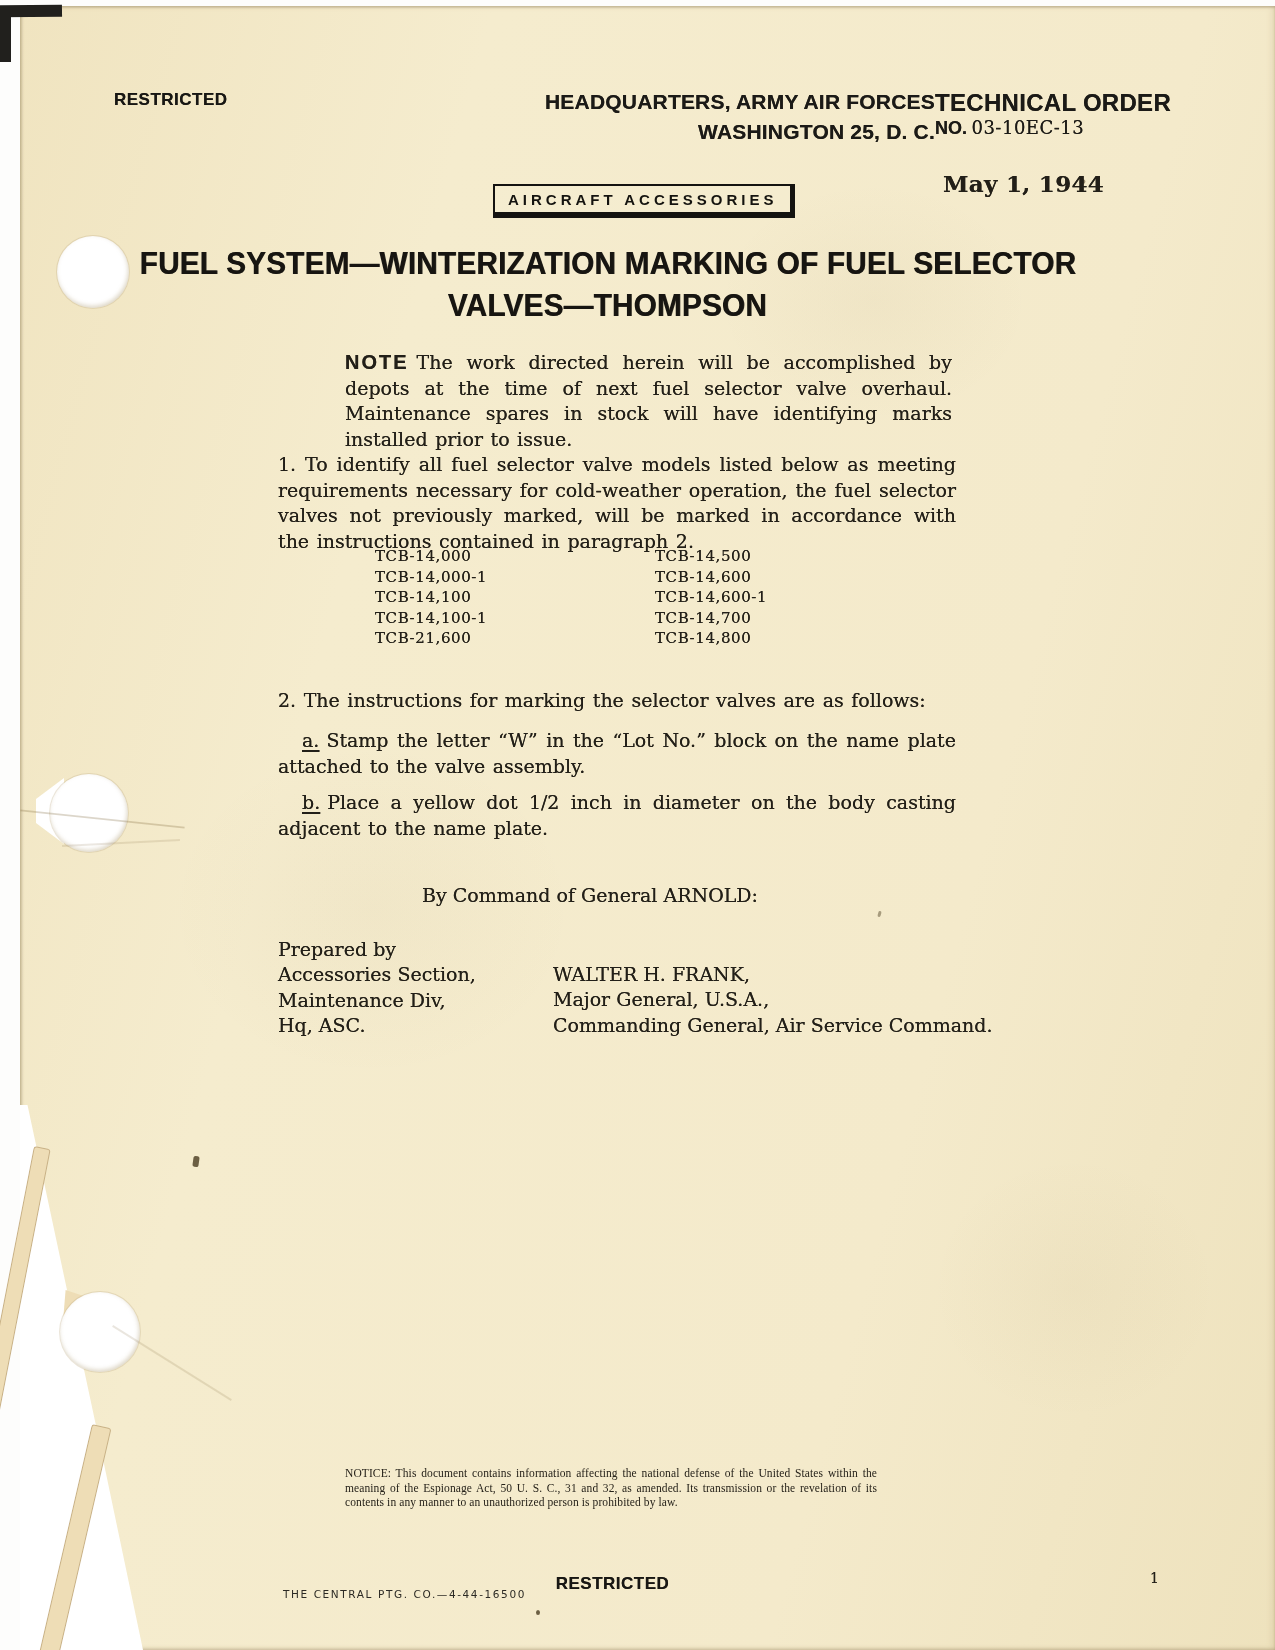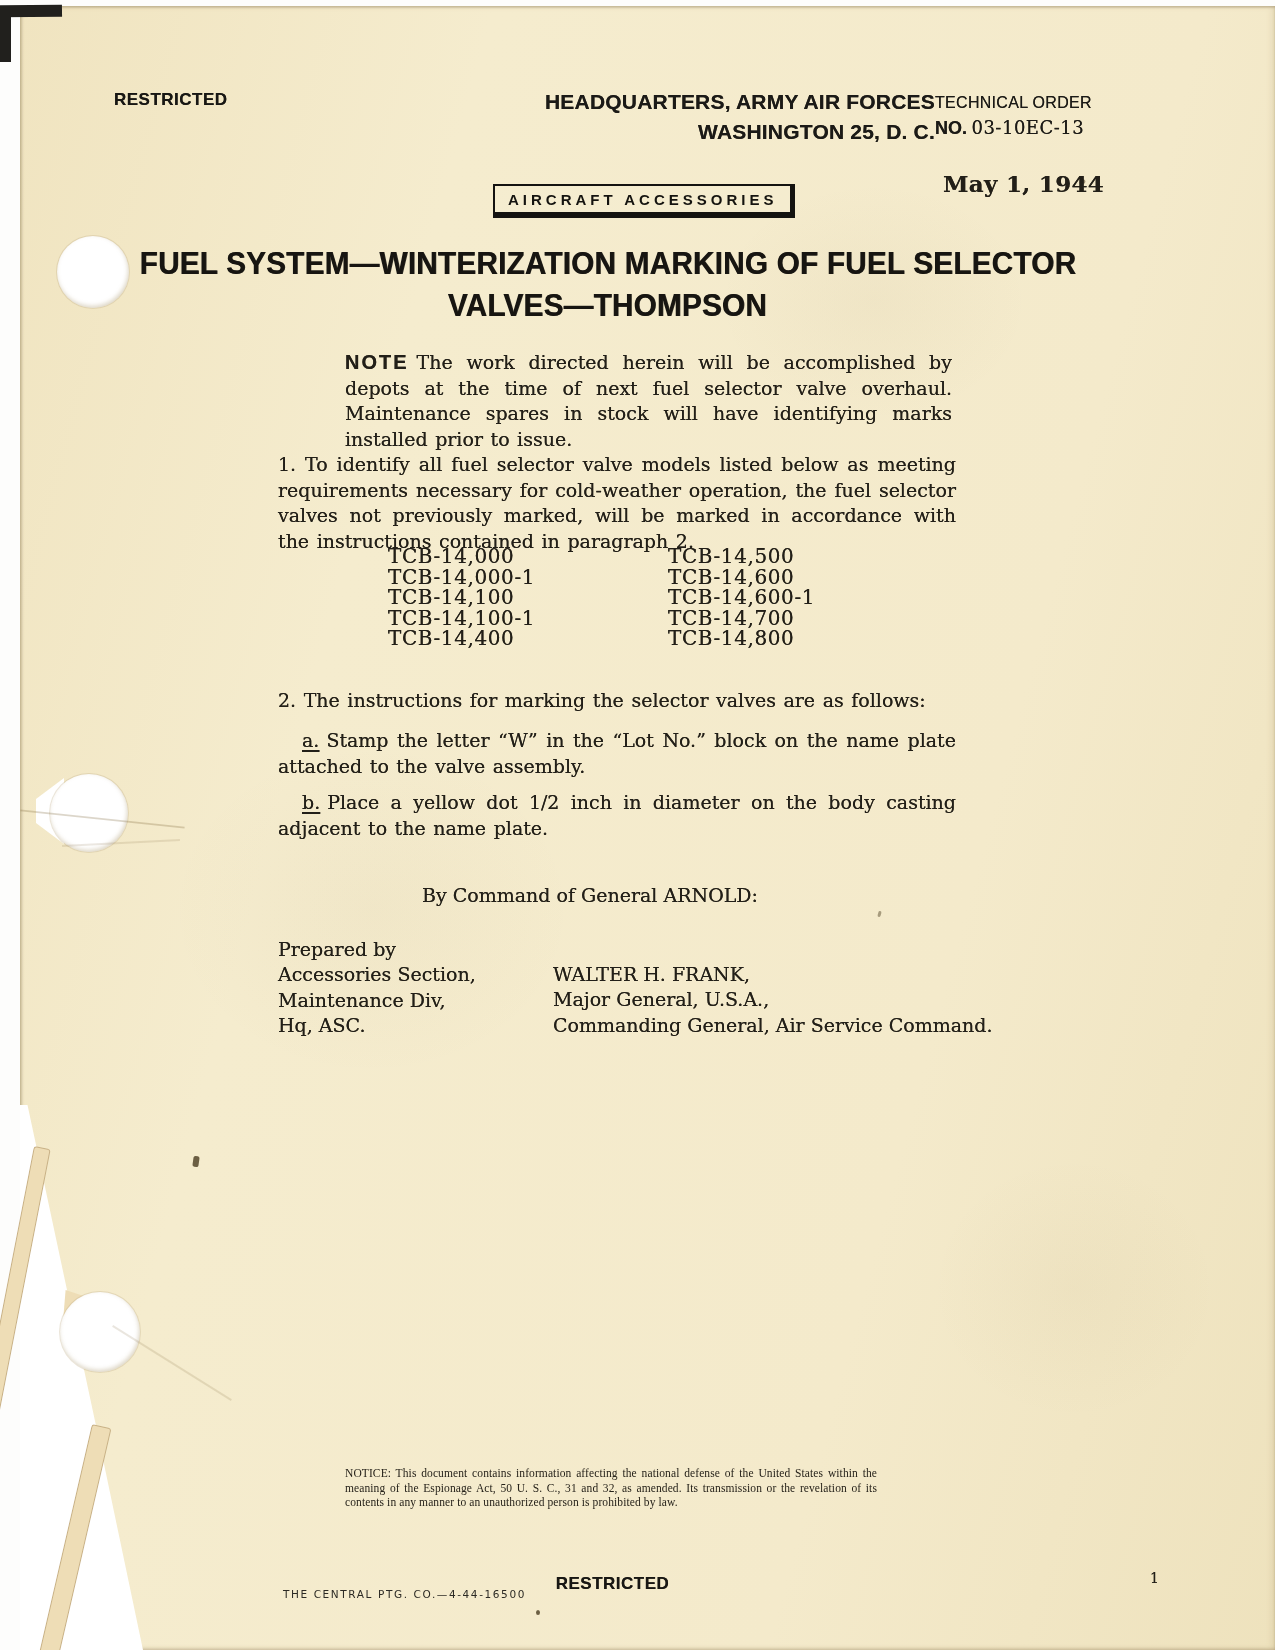--- a/index.html
+++ b/index.html
@@ -47,41 +47,41 @@
   .speck1{left:193px;top:1156px;width:6px;height:11px;transform:rotate(8deg);opacity:.8;}
   .speck2{left:1080px;top:179px;width:5px;height:6px;border-radius:50%;opacity:.55;transform:rotate(40deg);}
   .speck3{left:536px;top:1610px;width:4px;height:5px;border-radius:50%;opacity:.8;}
   .speck4{left:878px;top:911px;width:3px;height:6px;opacity:.45;transform:rotate(15deg);}
 
   
   .restricted-top{left:114px;top:90px;font-size:17px;font-weight:bold;letter-spacing:.5px;color:#181714;}
   .hq-block{left:285px;top:87px;width:650px;text-align:right;font-size:21px;font-weight:bold;
             line-height:30px;letter-spacing:.2px;color:#1b1a17;}
   .to-block{left:935px;top:90px;line-height:25px;color:#1b1a17;}
-  .to-label{font-size:16px;font-weight:normal;letter-spacing:.3px;}
+  .to-label{font-size:24px;font-weight:bold;letter-spacing:.3px;}
   .to-no-label{font-size:18px;font-weight:bold;}
   .to-number{font-size:18px;font-family:"DejaVu Serif",serif;letter-spacing:.5px;}
   .date-line{left:943px;top:170px;font-size:23px;font-weight:600;letter-spacing:.3px;}
   .category-box{left:493px;top:184px;border:2px solid #141310;border-right-width:5px;border-bottom-width:6px;
                 padding:4px 13px 3px 13px;background:rgba(255,255,255,.06);}
   .category-box span{font-size:15px;font-weight:bold;letter-spacing:4px;color:#14130f;}
 
   
   .title-block{left:0;top:243px;width:1215px;text-align:center;color:#171511;}
   .title-line{display:block;font-size:31px;font-weight:bold;letter-spacing:.2px;line-height:42px;
               text-shadow:.6px .4px 0 rgba(23,21,17,.9);}
   .title-scale{display:inline-block;transform:scaleX(.96);}
 
   
   .body-text{font-size:19px;line-height:25.5px;text-align:justify;word-spacing:1.5px;}
   .note-block{left:345px;top:350px;width:607px;}
   .note-label{font-family:"Liberation Sans",sans-serif;font-size:20px;font-weight:bold;
               letter-spacing:2px;margin-right:8px;}
   .para1{left:278px;top:452px;width:678px;}
-  .valve-list{left:375px;top:546px;width:560px;font-size:20px;line-height:20.5px;letter-spacing:.6px;margin-left:13px;}
+  .valve-list{left:375px;top:546px;width:560px;font-size:15px;line-height:20.5px;letter-spacing:.6px;}
   .valve-row{display:flex;}
   .valve-row .vcol{width:360px;}
   .para2{left:278px;top:688px;width:678px;}
   .item-a{left:278px;top:728px;width:678px;text-indent:24px;}
   .item-b{left:278px;top:790px;width:678px;text-indent:24px;}
   .item-letter{text-decoration:underline;text-underline-offset:3px;text-decoration-thickness:1.5px;margin-right:7px;}
   .command-line{left:0;top:884px;width:1180px;text-align:center;font-size:19px;}
   .prepared-block{left:278px;top:937px;font-size:19px;line-height:25.3px;}
   .signature-block{left:553px;top:962px;font-size:19px;line-height:25.3px;}
 
@@ -160,21 +160,21 @@
     </div>
     <div class="valve-row">
       <span class="vcol">TCB-14,100</span>
       <span class="vcol">TCB-14,600-1</span>
     </div>
     <div class="valve-row">
       <span class="vcol">TCB-14,100-1</span>
       <span class="vcol">TCB-14,700</span>
     </div>
     <div class="valve-row">
-      <span class="vcol">TCB-14,400</span>
+      <span class="vcol">TCB-21,600</span>
       <span class="vcol">TCB-14,800</span>
     </div>
   </div>
 
   <div class="abs para2 body-text ink">2.  The instructions for marking the selector valves are as follows:</div>
 
   <div class="abs item-a body-text ink">
     <span class="item-letter">a.</span><span>Stamp the letter “W” in the “Lot No.” block on the name plate attached to the valve assembly.</span>
   </div>
 

